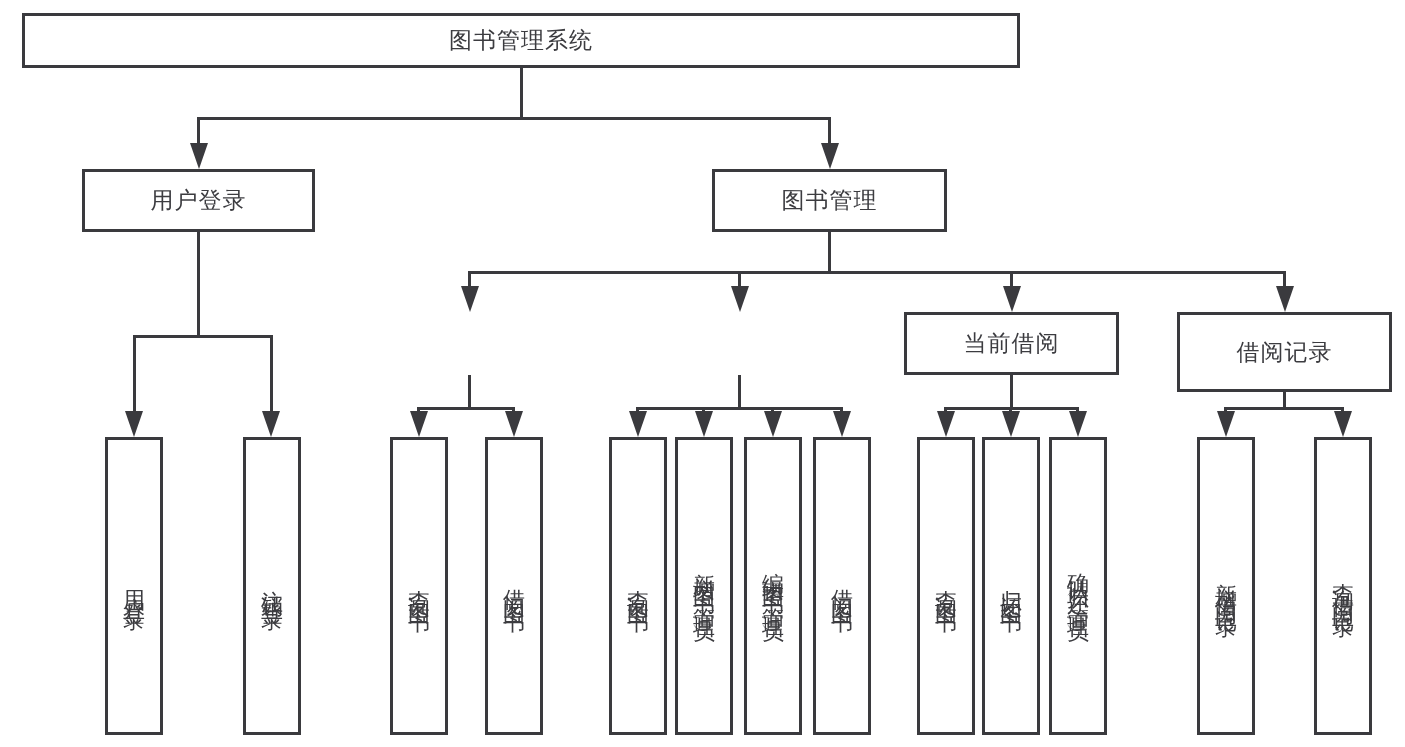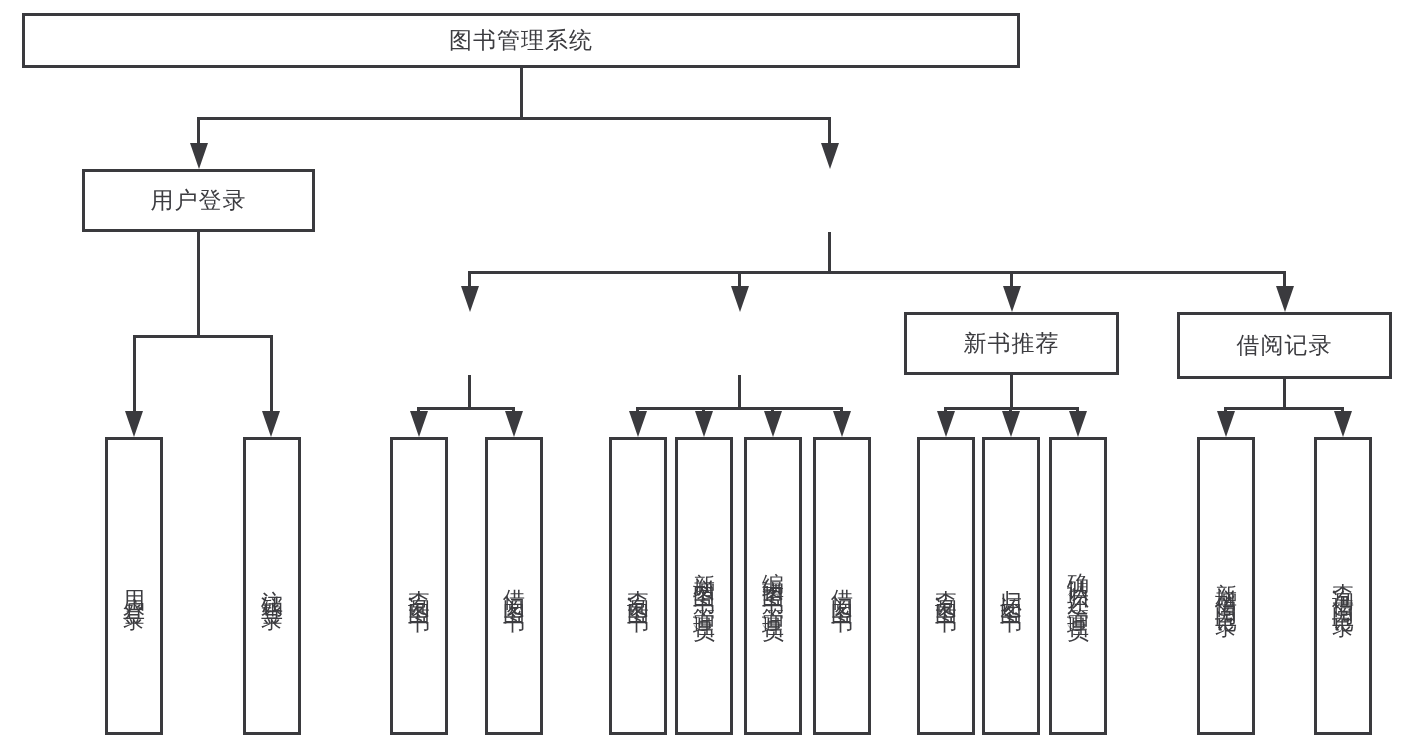--- a/index.html
+++ b/index.html
@@ -102,25 +102,28 @@
   <div class="ln" style="left:1341px;top:407px;width:3px;height:6px;"></div>
   <div class="arw" style="left:1334px;top:411px;"></div>
 
   <div class="box hnode" style="left:22px;top:13px;width:998px;height:55px;">
     <span>图书管理系统</span>
   </div>
 
   <div class="box hnode" style="left:82px;top:169px;width:233px;height:63px;">
     <span>用户登录</span>
   </div>
+  <div class="box hnode" style="left:712px;top:169px;width:235px;height:63px;">
+    <span>图书管理</span>
+  </div>
 
   <div class="box hnode" style="left:904px;top:312px;width:215px;height:63px;">
-    <span>新书推荐</span>
+    <span>当前借阅</span>
   </div>
-  <div class="box hnode" style="left:1177px;top:312px;width:215px;height:67px;">
+  <div class="box hnode" style="left:1177px;top:312px;width:215px;height:80px;">
     <span>借阅记录</span>
   </div>
 
   <div class="box leaf" style="left:105px;top:437px;width:58px;height:298px;">
     <span class="vtext">用户登录</span>
   </div>
   <div class="box leaf" style="left:243px;top:437px;width:58px;height:298px;">
     <span class="vtext">注销登录</span>
   </div>
 

